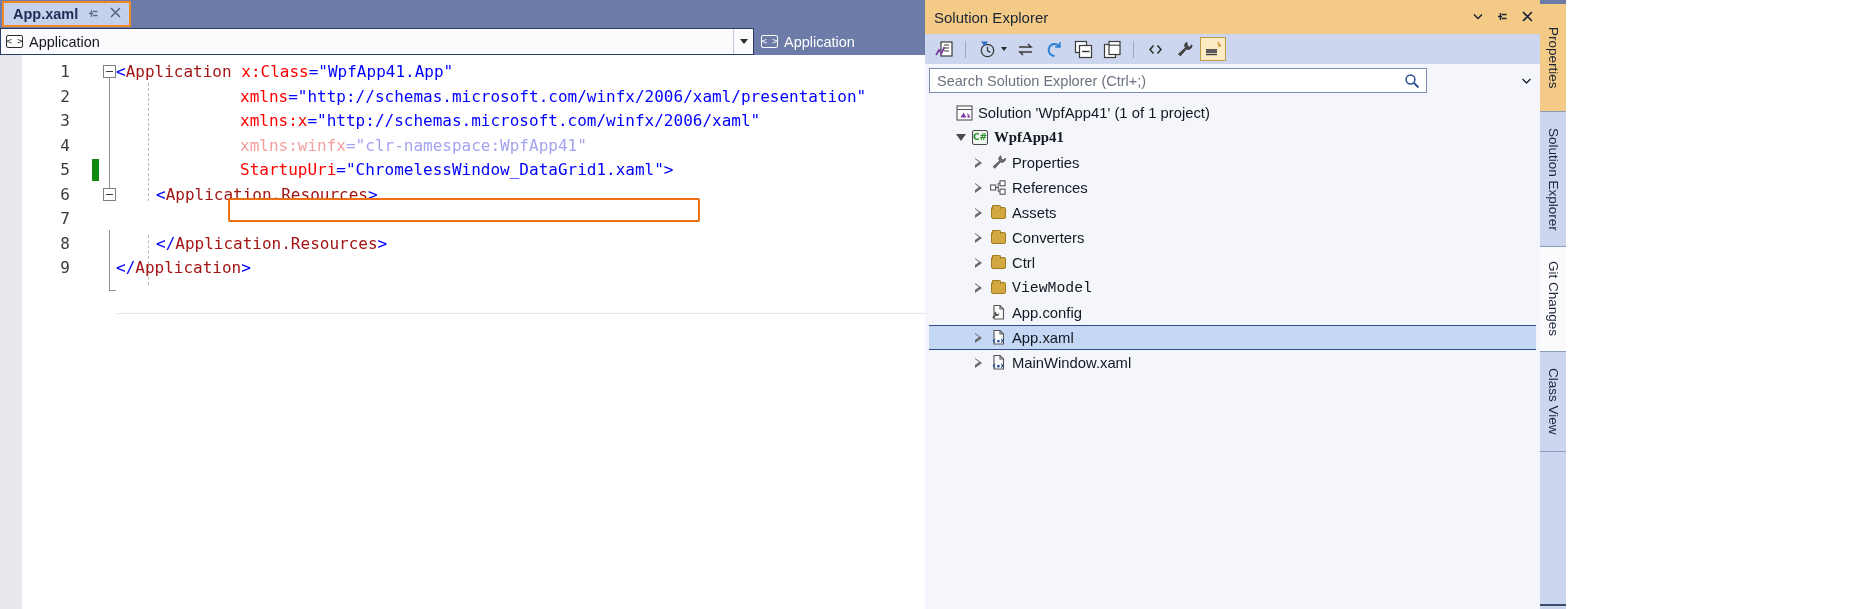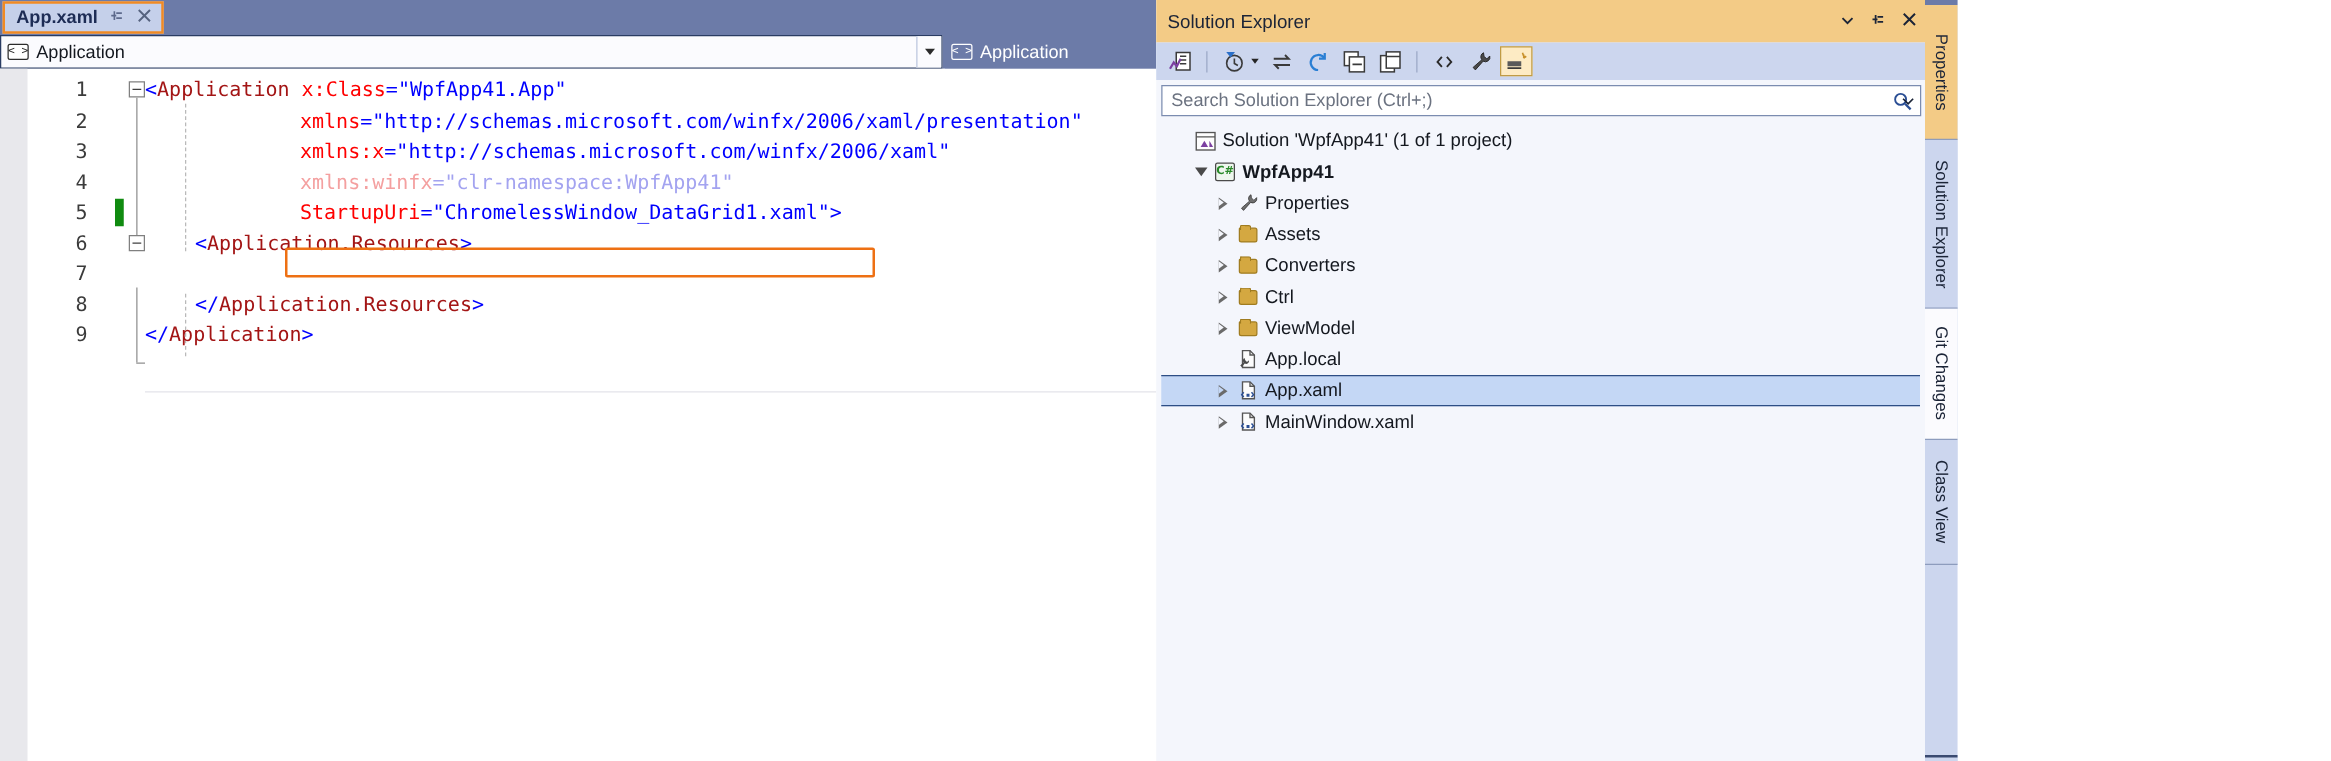--- a/index.html
+++ b/index.html
@@ -180,21 +180,21 @@
   }
   .tbcaret {
     width: 0; height: 0; border-left: 3.5px solid transparent;
     border-right: 3.5px solid transparent; border-top: 4.5px solid #252525;
     flex: none; margin-left: -2px; margin-right: 2px;
   }
   #se-search-wrap {
     position: absolute; left: 4px; top: 68px; width: 607px; height: 25px;
   }
   #se-search {
-    position: absolute; left: 0; top: 0; width: 608px; height: 25px;
+    position: absolute; left: 0; top: 0; width: 498px; height: 25px;
     background: #ffffff; border: 1px solid #7b8cb0;
     display: flex; align-items: center;
   }
   #se-search-input {
     border: 0; outline: 0; background: transparent;
     font-family: "Liberation Sans", sans-serif; font-size: 14.5px;
     color: #222; margin-left: 7px; width: 530px;
   }
   #se-search-input::placeholder { color: #6b7280; }
   #se-search-mag {
@@ -236,21 +236,21 @@
   .trow.sel .tri-r-hollow::after { border-left-color: #c4d7f5; }
   .tri-d {
     width: 0; height: 0; border-left: 5px solid transparent;
     border-right: 5px solid transparent; border-top: 7px solid #4a4a4a;
   }
   .ticon {
     width: 22px; height: 25px; flex: none;
     display: flex; align-items: center; justify-content: center;
   }
   .tlabel { font-size: 14.8px; color: #14181f; margin-left: 3px; }
-  .tlabel.bold { font-weight: bold; }
+  .tlabel.bold { font-weight: bold; font-family: Liberation Serif, serif; }
   .folder-ico {
     width: 15px; height: 12px; background: #d4a841;
     border: 1px solid #a07c20; border-radius: 1px 2px 2px 2px;
     position: relative;
   }
   .folder-ico::before {
     content: ""; position: absolute; left: 0; top: -3px; width: 7px; height: 3px;
     background: #d4a841; border: 1px solid #a07c20; border-bottom: 0;
     border-radius: 1px 2px 0 0;
   }
@@ -543,26 +543,40 @@
             <span class="tri-r-hollow"></span>
           </span>
         <span class="ticon">
           <svg width="17" height="17" viewBox="0 0 17 17">
             <path d="M10.8 1.8a3.3 3.3 0 0 0-1.2 5.1l-6.4 5.6 1.6 1.8 5.7-6.4a3.3 3.3 0 0 0 4.8-3.8l-2.2 2.2-2-2z" fill="#707070" stroke="#3a3a3a" stroke-width="0.7"></path>
           </svg>
         </span>
         <span class="tlabel">Properties</span>
       </div>
 
-
       <div class="trow" style="padding-left:42px;">
         <span class="texp">
             <span class="tri-r-hollow"></span>
           </span>
         <span class="ticon">
+          <svg width="17" height="15" viewBox="0 0 17 15">
+            <rect x="0.6" y="5" width="5" height="5" fill="#fff" stroke="#555" stroke-width="1.1"></rect>
+            <rect x="10" y="0.8" width="5" height="5" fill="#fff" stroke="#555" stroke-width="1.1"></rect>
+            <rect x="10" y="9.2" width="5" height="5" fill="#fff" stroke="#555" stroke-width="1.1"></rect>
+            <path d="M5.8 7.5h2.4M8.2 3.3v8.4M8.2 3.3h1.7M8.2 11.7h1.7" stroke="#555" stroke-width="1"></path>
+          </svg>
+        </span>
+        <span class="tlabel">References</span>
+      </div>
+
+      <div class="trow" style="padding-left:42px;">
+        <span class="texp">
+            <span class="tri-r-hollow"></span>
+          </span>
+        <span class="ticon">
             <span class="folder-ico"></span>
           </span>
         <span class="tlabel">Assets</span>
       </div>
       <div class="trow" style="padding-left:42px;">
         <span class="texp">
             <span class="tri-r-hollow"></span>
           </span>
         <span class="ticon">
             <span class="folder-ico"></span>
@@ -571,39 +585,39 @@
       </div>
       <div class="trow" style="padding-left:42px;">
         <span class="texp">
             <span class="tri-r-hollow"></span>
           </span>
         <span class="ticon">
             <span class="folder-ico"></span>
           </span>
         <span class="tlabel">Ctrl</span>
       </div>
-      <div class="trow" style="padding-left:42px;">
+      <div class="trow" style="padding-left:42px;font-family:Liberation Mono, monospace;">
         <span class="texp">
             <span class="tri-r-hollow"></span>
           </span>
         <span class="ticon">
             <span class="folder-ico"></span>
           </span>
         <span class="tlabel">ViewModel</span>
       </div>
 
       <div class="trow" style="padding-left:58px;">
         <span class="ticon">
           <svg width="17" height="17" viewBox="0 0 17 17">
             <path d="M4 1.5h6l3.5 3.5v10H4z" fill="#fcfcfc" stroke="#555" stroke-width="1.1"></path>
             <path d="M10 1.5V5h3.5" fill="none" stroke="#555" stroke-width="1.1"></path>
             <path d="M5.6 7.4a2.3 2.3 0 0 0-0.8 3.5l-2.6 2.4 1.2 1.3 2.4-2.8a2.3 2.3 0 0 0 3.3-2.7l-1.5 1.5-1.4-1.4z" fill="#4b4b4b"></path>
           </svg>
         </span>
-        <span class="tlabel">App.local</span>
+        <span class="tlabel">App.config</span>
       </div>
 
       <div class="trow sel" style="padding-left:42px;">
         <span class="texp">
             <span class="tri-r-hollow"></span>
           </span>
         <span class="ticon">
           <svg width="17" height="17" viewBox="0 0 17 17">
             <path d="M4 1.5h6l3.5 3.5v10H4z" fill="#fcfcfc" stroke="#555" stroke-width="1.1"></path>
             <path d="M10 1.5V5h3.5" fill="none" stroke="#555" stroke-width="1.1"></path>

